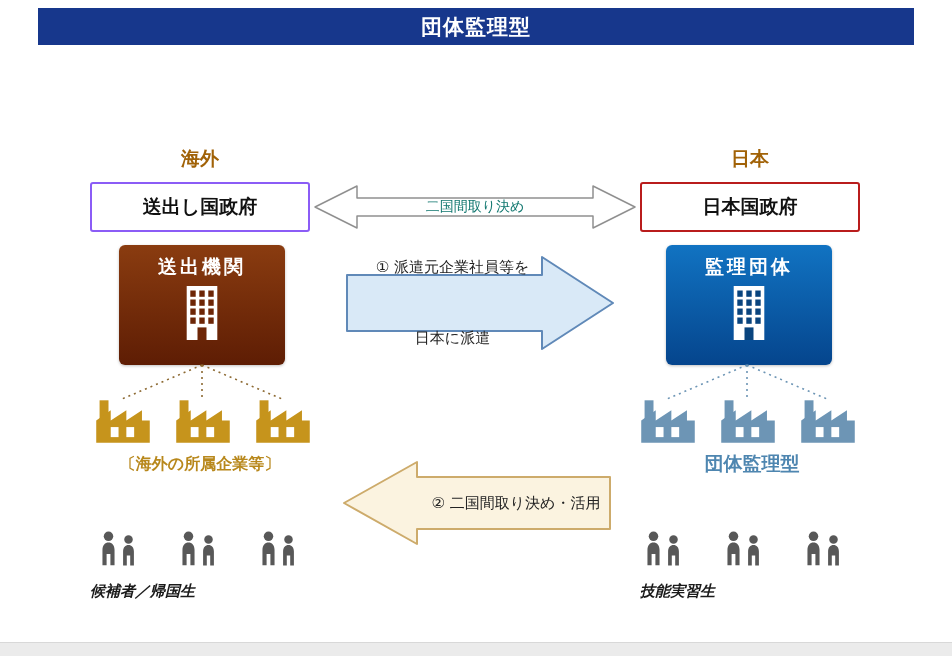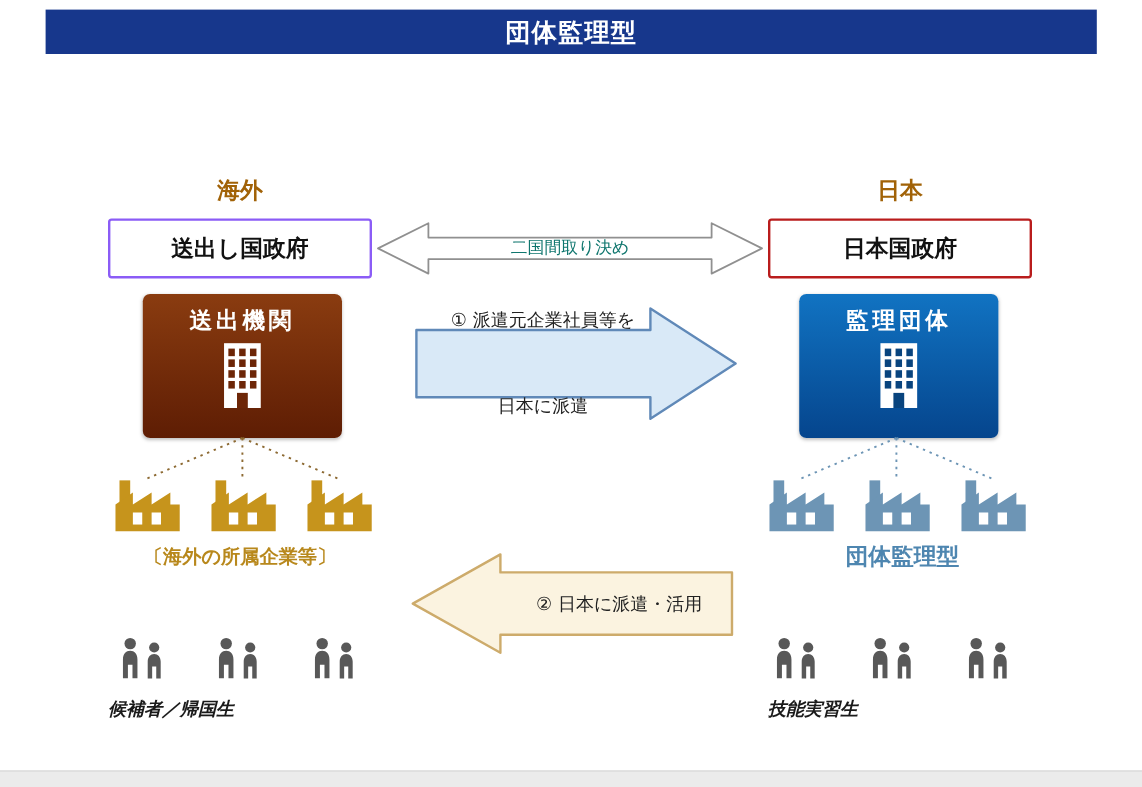--- a/index.html
+++ b/index.html
@@ -222,21 +222,21 @@
     <div class="companies companies-left">
       <div class="companies-sub">〔海外の所属企業等〕</div>
     </div>
     <div class="companies companies-right">
       <div class="companies-title">団体監理型</div>
     </div>
 
     <svg class="return-arrow" viewBox="0 0 270 86" preserveAspectRatio="none">
       <path d="M2,43 L75,2 L75,17 L268,17 L268,69 L75,69 L75,84 Z" fill="#fbf3e0" stroke="#cdab6b" stroke-width="2" stroke-linejoin="round"></path>
     </svg>
-    <div class="return-label">② 日本に派遣・活用</div>
+    <div class="return-label">② 二国間取り決め・活用</div>
 
     <div class="people-group pg-l1">
       <svg width="19" height="36" viewBox="0 0 22 40">
           <g fill="currentColor">
             <circle cx="11" cy="6.5" r="5.5"></circle>
             <path d="M4,40 V22 C4,16.5 7,13.5 11,13.5 C15,13.5 18,16.5 18,22 V40 H13.2 V27 H8.8 V40 Z"></path>
           </g>
         </svg>
       <svg width="17" height="32" viewBox="0 0 22 40">
           <g fill="currentColor">

